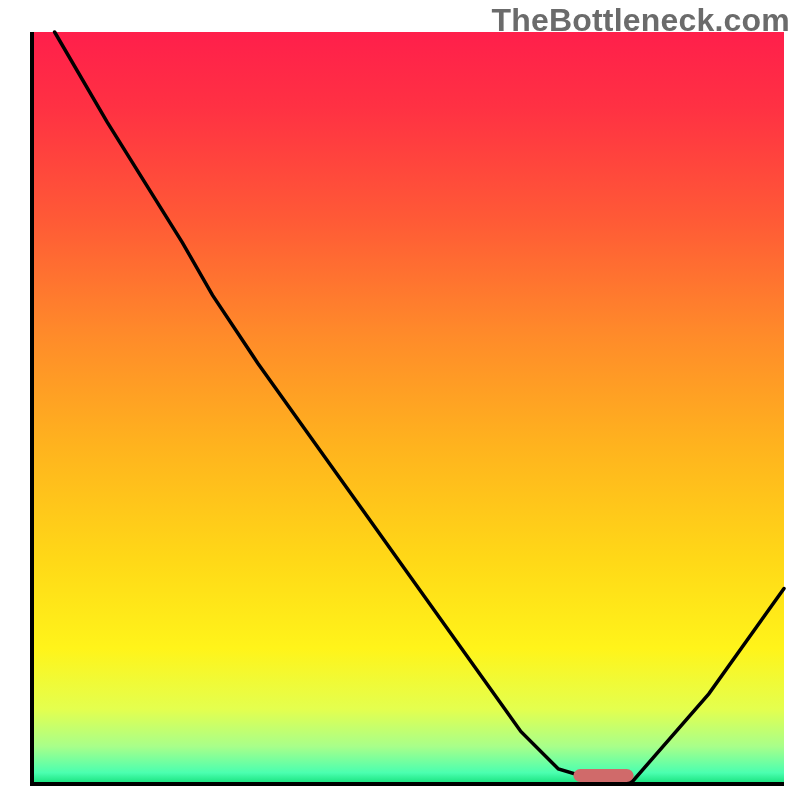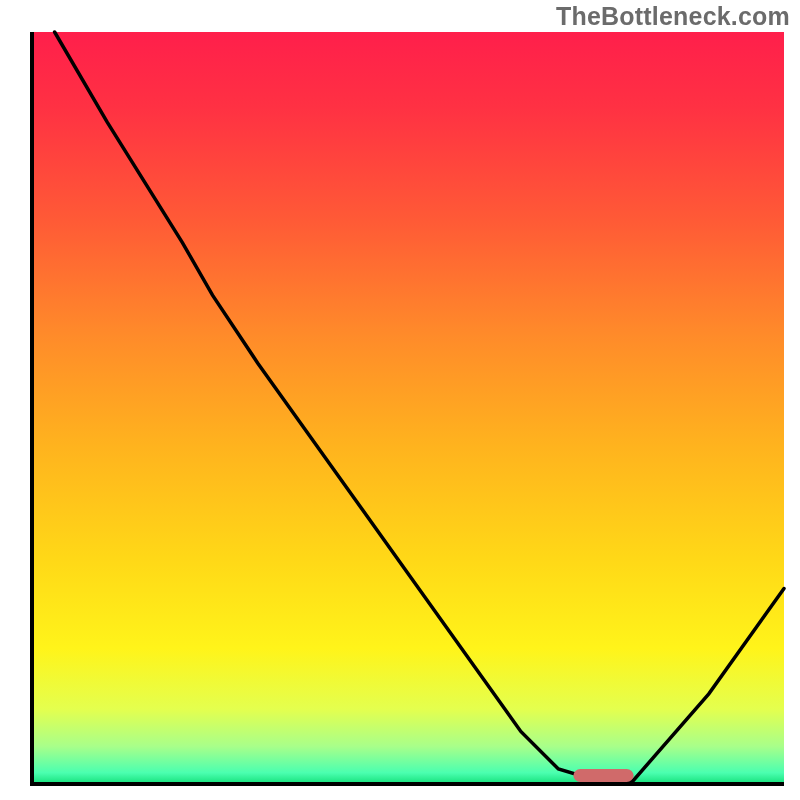--- a/index.html
+++ b/index.html
@@ -14,21 +14,21 @@
   .canvas {
     position: relative;
     width: 800px;
     height: 800px;
   }
   svg { display: block; }
   .watermark {
     position: absolute;
     top: 2px;
     right: 10px;
-    font-size: 25px;
+    font-size: 32px;
     font-weight: 600;
     color: #6b6b6b;
     letter-spacing: 0.2px;
     user-select: none;
   }
 </style>
 </head>
 <body>
 
 <div class="canvas">

